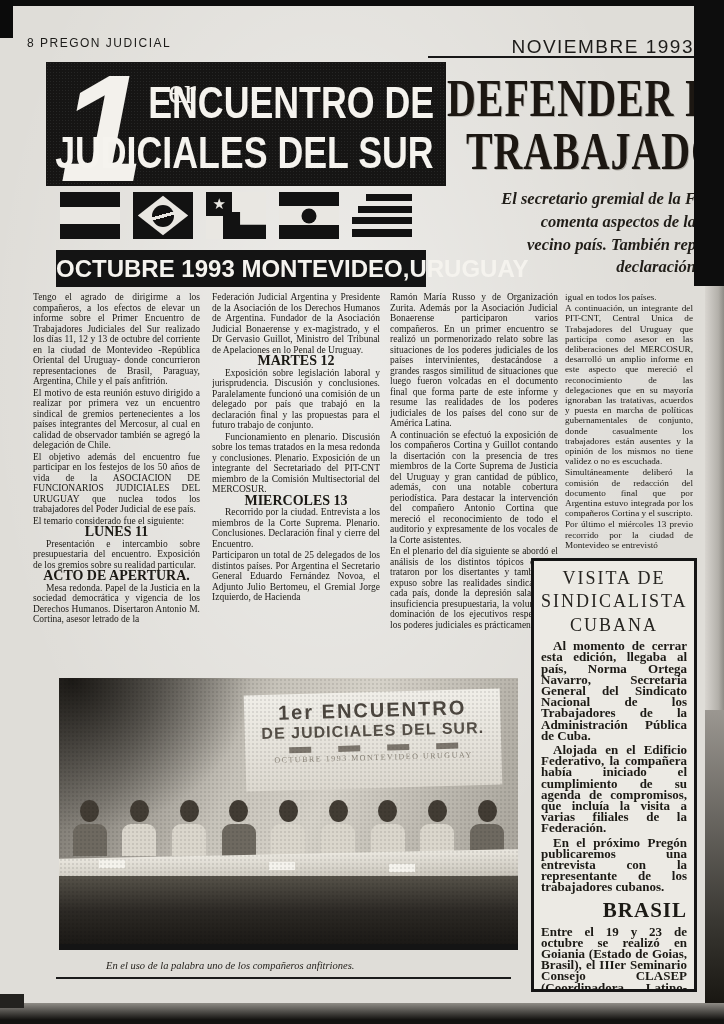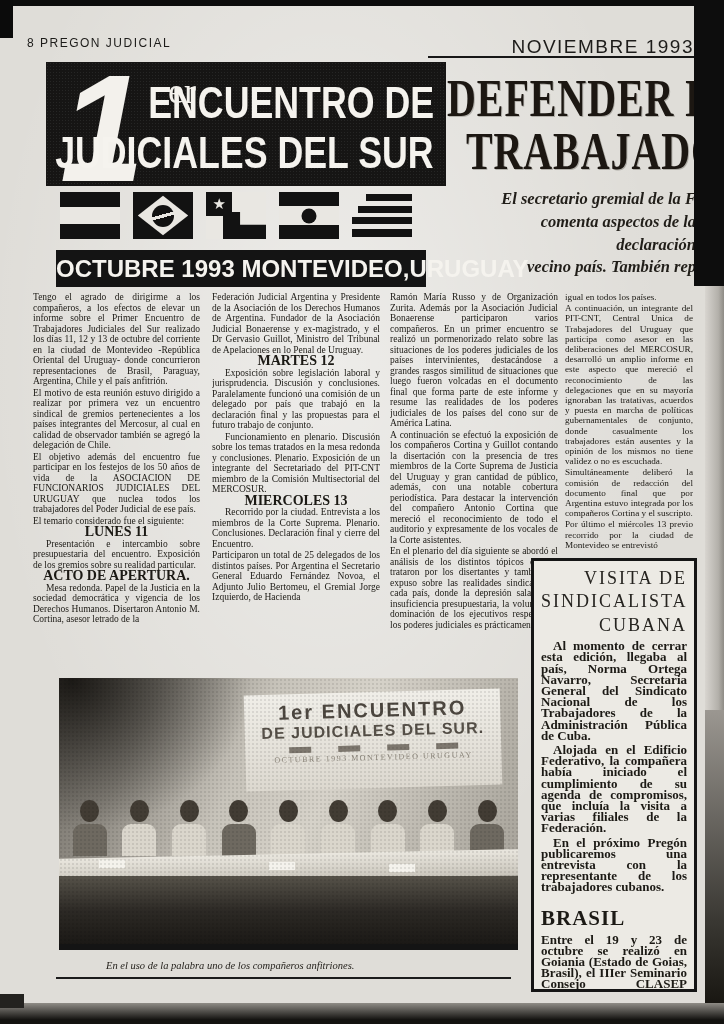--- a/index.html
+++ b/index.html
@@ -100,25 +100,25 @@
   .ph-table{position:absolute;left:0;top:176px;width:100%;height:26px;background:linear-gradient(180deg,#eae7df,#c8c4ba);transform:skewY(-1.2deg);}
   .ph-paper{position:absolute;width:26px;height:8px;background:#f4f2ec;top:182px;}
   .ph-fore{position:absolute;left:0;top:198px;width:100%;height:78px;background:linear-gradient(180deg,#565249 0%,#2c2925 45%,#161411 100%);}
   .ph-grain{position:absolute;inset:0;background-image:radial-gradient(rgba(0,0,0,.16) 1px,transparent 1.3px);background-size:4px 4px;opacity:.55;}
   .caption{position:absolute;left:106px;top:960px;font-style:italic;font-weight:normal;font-size:10.5px;color:#201d18;}
   .caption-rule{position:absolute;left:56px;top:977px;width:455px;height:2px;background:#1b1b1b;}
 
   
   .sidebox{position:absolute;left:531px;top:558px;width:166px;height:434px;background:#eceae4;
         border:3px solid #151515;padding:6px 7px;overflow:hidden;z-index:5;}
-  .sb-title{font-size:18px;letter-spacing:2px;text-align:right;line-height:1.3;color:#262420;}
+  .sb-title{font-size:18px;letter-spacing:2px;text-align:center;line-height:1.3;color:#262420;}
   .sb-title span{display:block;}
   .sb-para{font-size:13px;font-weight:bold;line-height:11.2px;text-align:justify;margin-top:3px;color:#1c1a15;}
   .sb-para.ind{text-indent:12px;}
-  .sb-brasil{font-size:21px;font-weight:bold;text-align:left;letter-spacing:1px;margin:13px 0 2px;color:#1c1a15;}
+  .sb-brasil{font-size:21px;font-weight:bold;text-align:right;letter-spacing:1px;margin:5px 0 2px;color:#1c1a15;}
 </style>
 </head>
 <body>
 
 <div id="page">
 
   <div class="scan-top"></div>
   <div class="scan-corner-tl"></div>
   <div class="scan-right-top"></div>
   <div class="scan-right-mid"></div>
@@ -160,22 +160,22 @@
 
   <div class="datebar">OCTUBRE 1993 MONTEVIDEO,URUGUAY</div>
 
   <div class="rhead">
     <div class="l1">DEFENDER LOS IN</div>
     <div class="l2">TRABAJADORES</div>
   </div>
   <div class="deck">
     <span>El secretario gremial de la F</span>
     <span>comenta aspectos de la</span>
+    <span>vecino país. También rep</span>
     <span>declaración</span>
-    <span>vecino país. También rep</span>
   </div>
 
   <div class="col col1">
     <p>Tengo el agrado de dirigirme a los compañeros, a los efectos de elevar un informe sobre el Primer Encuentro de Trabajadores Judiciales del Sur realizado los días 11, 12 y 13 de octubre del corriente en la ciudad de Montevideo -República Oriental del Uruguay- donde concurrieron representaciones de Brasil, Paraguay, Argentina, Chile y el país anfitrión.</p>
     <p>El motivo de esta reunión estuvo dirigido a realizar por primera vez un encuentro sindical de gremios pertenecientes a los países integrantes del Mercosur, al cual en calidad de observador también se agregó la delegación de Chile.</p>
     <p>El objetivo además del encuentro fue participar en los festejos de los 50 años de vida de la ASOCIACION DE FUNCIONARIOS JUDICIALES DEL URUGUAY que nuclea todos los trabajadores del Poder Judicial de ese país.</p>
     <p>El temario considerado fue el siguiente:</p>
     <div class="chead">LUNES 11</div>
     <p class="ind">Presentación e intercambio sobre presupuestaria del encuentro. Exposición de los gremios sobre su realidad particular.</p>
     <div class="chead">ACTO DE APERTURA.</div>

